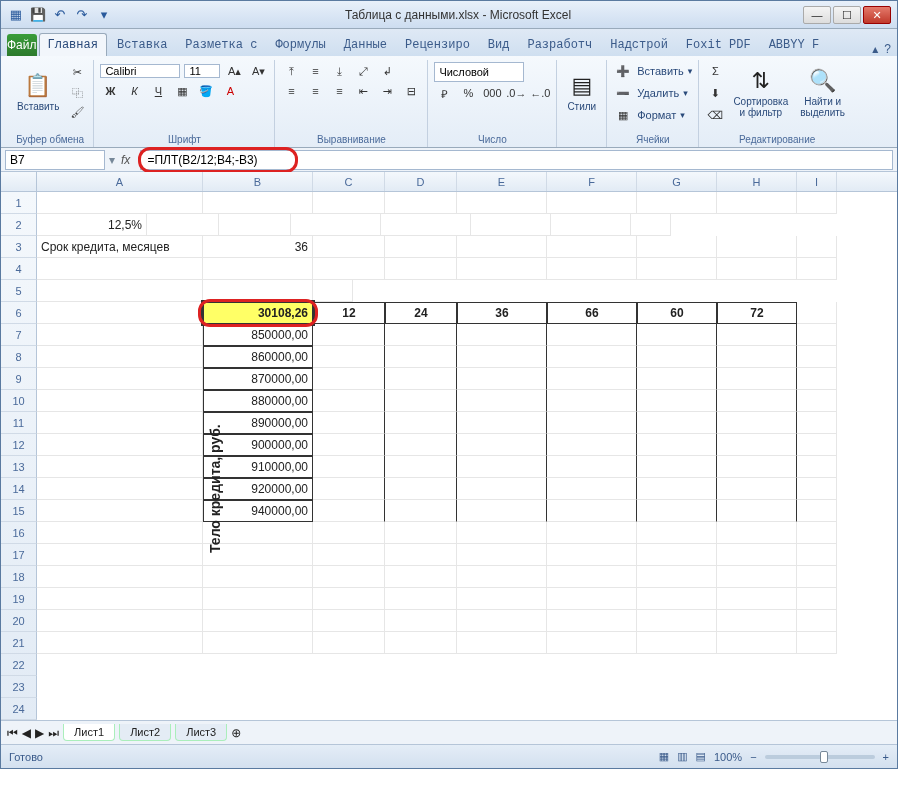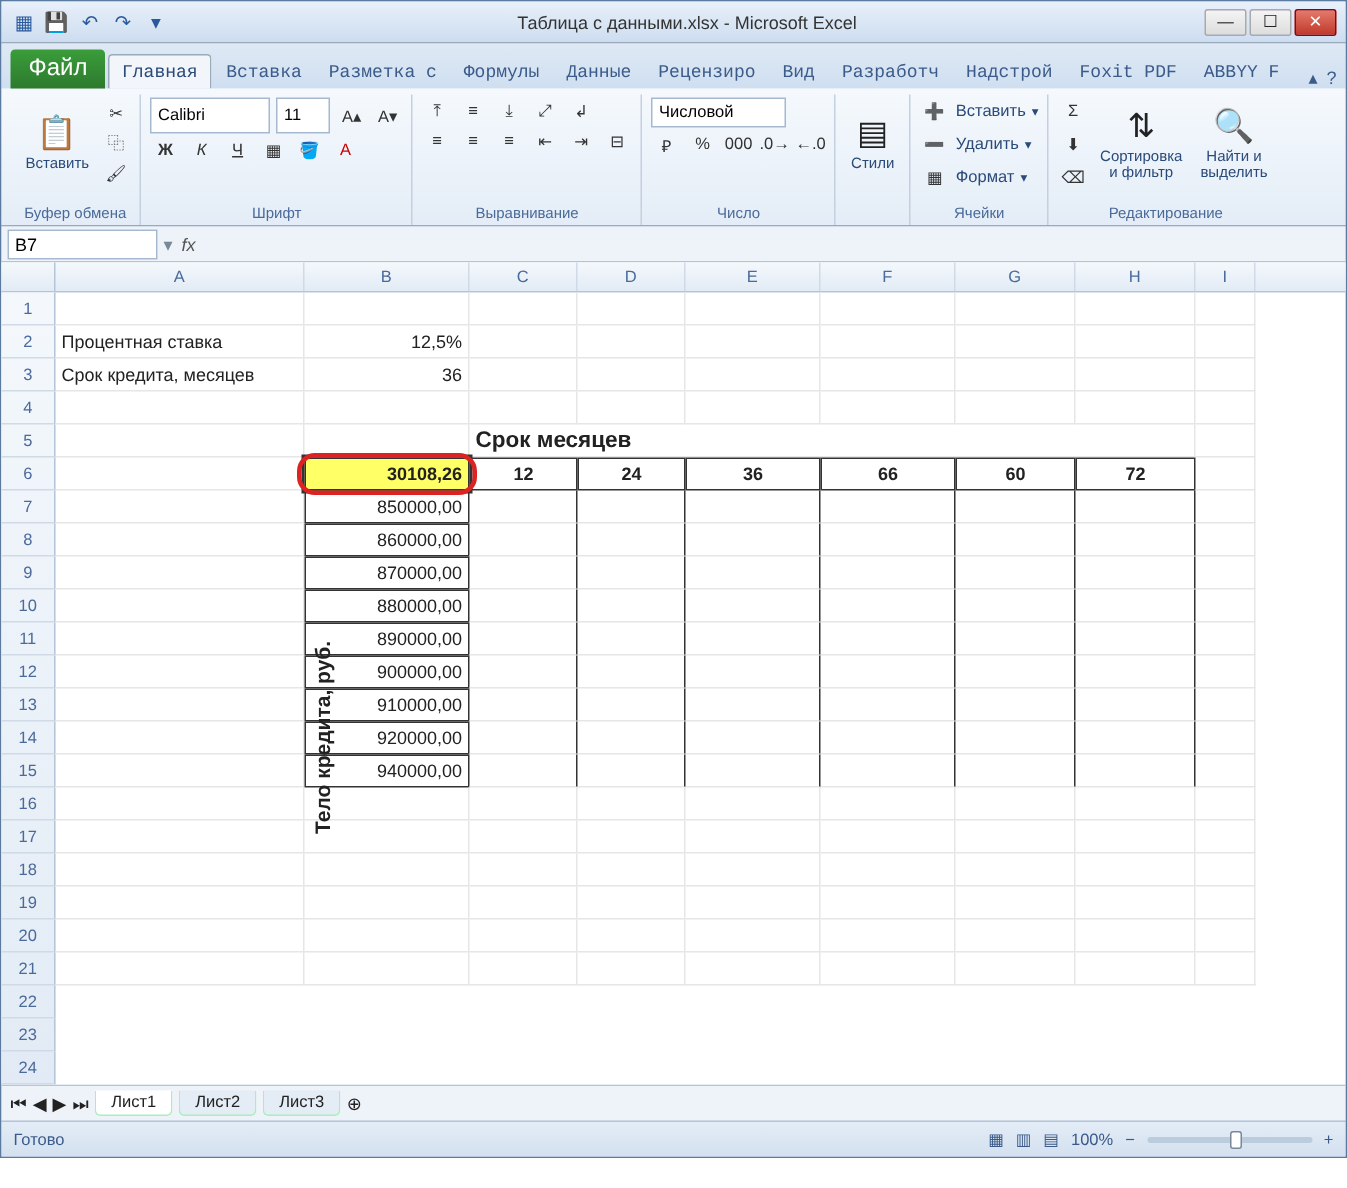--- a/index.html
+++ b/index.html
@@ -10,35 +10,35 @@
 .titlebar { height: 28px; background: linear-gradient(#e8f0fa,#cdddf0); display: flex; align-items: center; padding: 0 6px; border-bottom: 1px solid #9ab; }
 .titlebar .qat { display: flex; gap: 4px; align-items: center; }
 .titlebar .qat span { width: 18px; height: 18px; display: inline-flex; align-items: center; justify-content: center; color: #2a5a9c; font-size: 13px; }
 .title { flex: 1; text-align: center; color: #333; font-size: 12px; }
 .winbtns { display: flex; gap: 2px; }
 .winbtns span { width: 28px; height: 18px; background: linear-gradient(#f4f4f4,#ddd); border: 1px solid #aaa; text-align: center; font-size: 11px; line-height: 16px; border-radius: 2px; }
 .winbtns .close { background: linear-gradient(#e47a6b,#c0392b); color: #fff; border-color: #900; }
 
 
 .ribbon-tabs { display: flex; align-items: flex-end; background: linear-gradient(#dfe9f5,#cfdff0); padding: 4px 6px 0 6px; gap: 2px; }
-.ribbon-tabs .file { background: linear-gradient(#3a9d3a,#2d7a2d); color: #fff; padding: 4px 12px; border-radius: 3px 3px 0 0; font-size: 16px; }
+.ribbon-tabs .file { background: linear-gradient(#3a9d3a,#2d7a2d); color: #fff; padding: 4px 0; border-radius: 3px 3px 0 0; font-size: 12px; }
 .ribbon-tabs .tab { padding: 4px 8px; color: #3b5b8a; font-size: 12px; cursor: pointer; font-family: Liberation Mono, monospace; }
 .ribbon-tabs .tab.active { background: #f2f6fb; border: 1px solid #9ab; border-bottom: none; border-radius: 3px 3px 0 0; color: #2a4a7a; }
 .ribbon-tabs .help { margin-left: auto; display: flex; gap: 6px; color: #3b5b8a; }
 
 .ribbon { background: linear-gradient(#f5f9fd,#e4edf7); border-bottom: 1px solid #9ab; display: flex; padding: 4px 6px 0 6px; height: 92px; }
 .group { border-right: 1px solid #c3d0e0; padding: 2px 6px 0 6px; display: flex; flex-direction: column; justify-content: space-between; }
 .group-label { text-align: center; font-size: 10px; color: #4a6a9a; padding: 2px 0; }
 .grow { display: flex; gap: 4px; align-items: center; }
 .gcol { display: flex; flex-direction: column; gap: 2px; }
 .btn-big { height: 60px; display: flex; flex-direction: column; align-items: center; justify-content: center; padding: 2px 4px; gap: 2px; }
 .btn-big .ic { font-size: 22px; }
 .btn-big .lbl { font-size: 10px; color: #2a4a7a; text-align: center; }
 .btn-small { width: 20px; height: 18px; display: inline-flex; align-items: center; justify-content: center; font-size: 11px; color: #333; }
-.font-name, .font-size { border: 1px solid #a5b8d0; background: #fff; font-size: 11px; height: 24px; padding: 0 4px; }
+.font-name, .font-size { border: 1px solid #a5b8d0; background: #fff; font-size: 11px; height: 14px; padding: 0 4px; }
 .font-name { width: 80px; } .font-size { width: 36px; }
 .nf-sel { border: 1px solid #a5b8d0; background: #fff; font-size: 11px; height: 20px; width: 90px; padding: 0 4px; }
 
 
 .fbar { display: flex; align-items: center; border-bottom: 1px solid #b5c5d8; background: #eef3f9; height: 24px; }
 .namebox { width: 100px; border: 1px solid #a5b8d0; background: #fff; margin: 2px 4px; height: 20px; font-size: 12px; padding: 0 4px; }
 .fbar .fx { padding: 0 6px; font-style: italic; color: #555; }
 .formula-wrap { flex: 1; position: relative; margin: 2px 4px; }
 .formula { width: 100%; border: 1px solid #a5b8d0; background: #fff; height: 20px; font-size: 12px; padding: 0 6px; }
 .red-callout { position: absolute; left: -2px; top: -3px; width: 160px; height: 26px; border: 3px solid #d22; border-radius: 12px; pointer-events: none; }
@@ -243,20 +243,24 @@
         </div>
       </div>
       <div class="group-label">Редактирование</div>
     </div>
   </div>
 
   <div class="fbar">
     <input class="namebox" value="B7" style="">
     <span style="color:#789">▾</span>
     <span class="fx">fx</span>
+    <div class="formula-wrap">
+      <input class="formula" value="=ПЛТ(B2/12;B4;-B3)" style="">
+      <div class="red-callout"></div>
+    </div>
   </div>
 
   <div class="grid-wrap">
     <div class="colheads">
       <div class="corner"></div>
       <div class="ch cA">A</div>
       <div class="ch cB">B</div>
       <div class="ch cC">C</div>
       <div class="ch cD">D</div>
       <div class="ch cE">E</div>
@@ -301,21 +305,20 @@
             <div class="cell cC"></div>
             <div class="cell cD"></div>
             <div class="cell cE"></div>
             <div class="cell cF"></div>
             <div class="cell cG"></div>
             <div class="cell cH"></div>
             <div class="cell cI"></div>
           </div>
 
         <div class="row">
-            <div class="cell cA">Процентная ставка</div>
             <div class="cell cB r">12,5%</div>
             <div class="cell cC"></div>
             <div class="cell cD"></div>
             <div class="cell cE"></div>
             <div class="cell cF"></div>
             <div class="cell cG"></div>
             <div class="cell cH"></div>
             <div class="cell cI"></div>
           </div>
 
@@ -340,21 +343,20 @@
             <div class="cell cE"></div>
             <div class="cell cF"></div>
             <div class="cell cG"></div>
             <div class="cell cH"></div>
             <div class="cell cI"></div>
           </div>
 
         <div class="row">
             <div class="cell cA"></div>
             <div class="cell cB"></div>
-          <div class="cell merged-head" style="width:484px">Срок месяцев</div>
           <div class="cell cI"></div>
           </div>
 
         <div class="row">
           <div class="cell cA"></div>
           <div class="cell cB r dt sel-cell">
             <span style="font-weight:bold">30108,26</span>
             <div class="red-cell-call"></div>
           </div>
           <div class="cell cC c dt" style="font-weight:bold">12</div>

